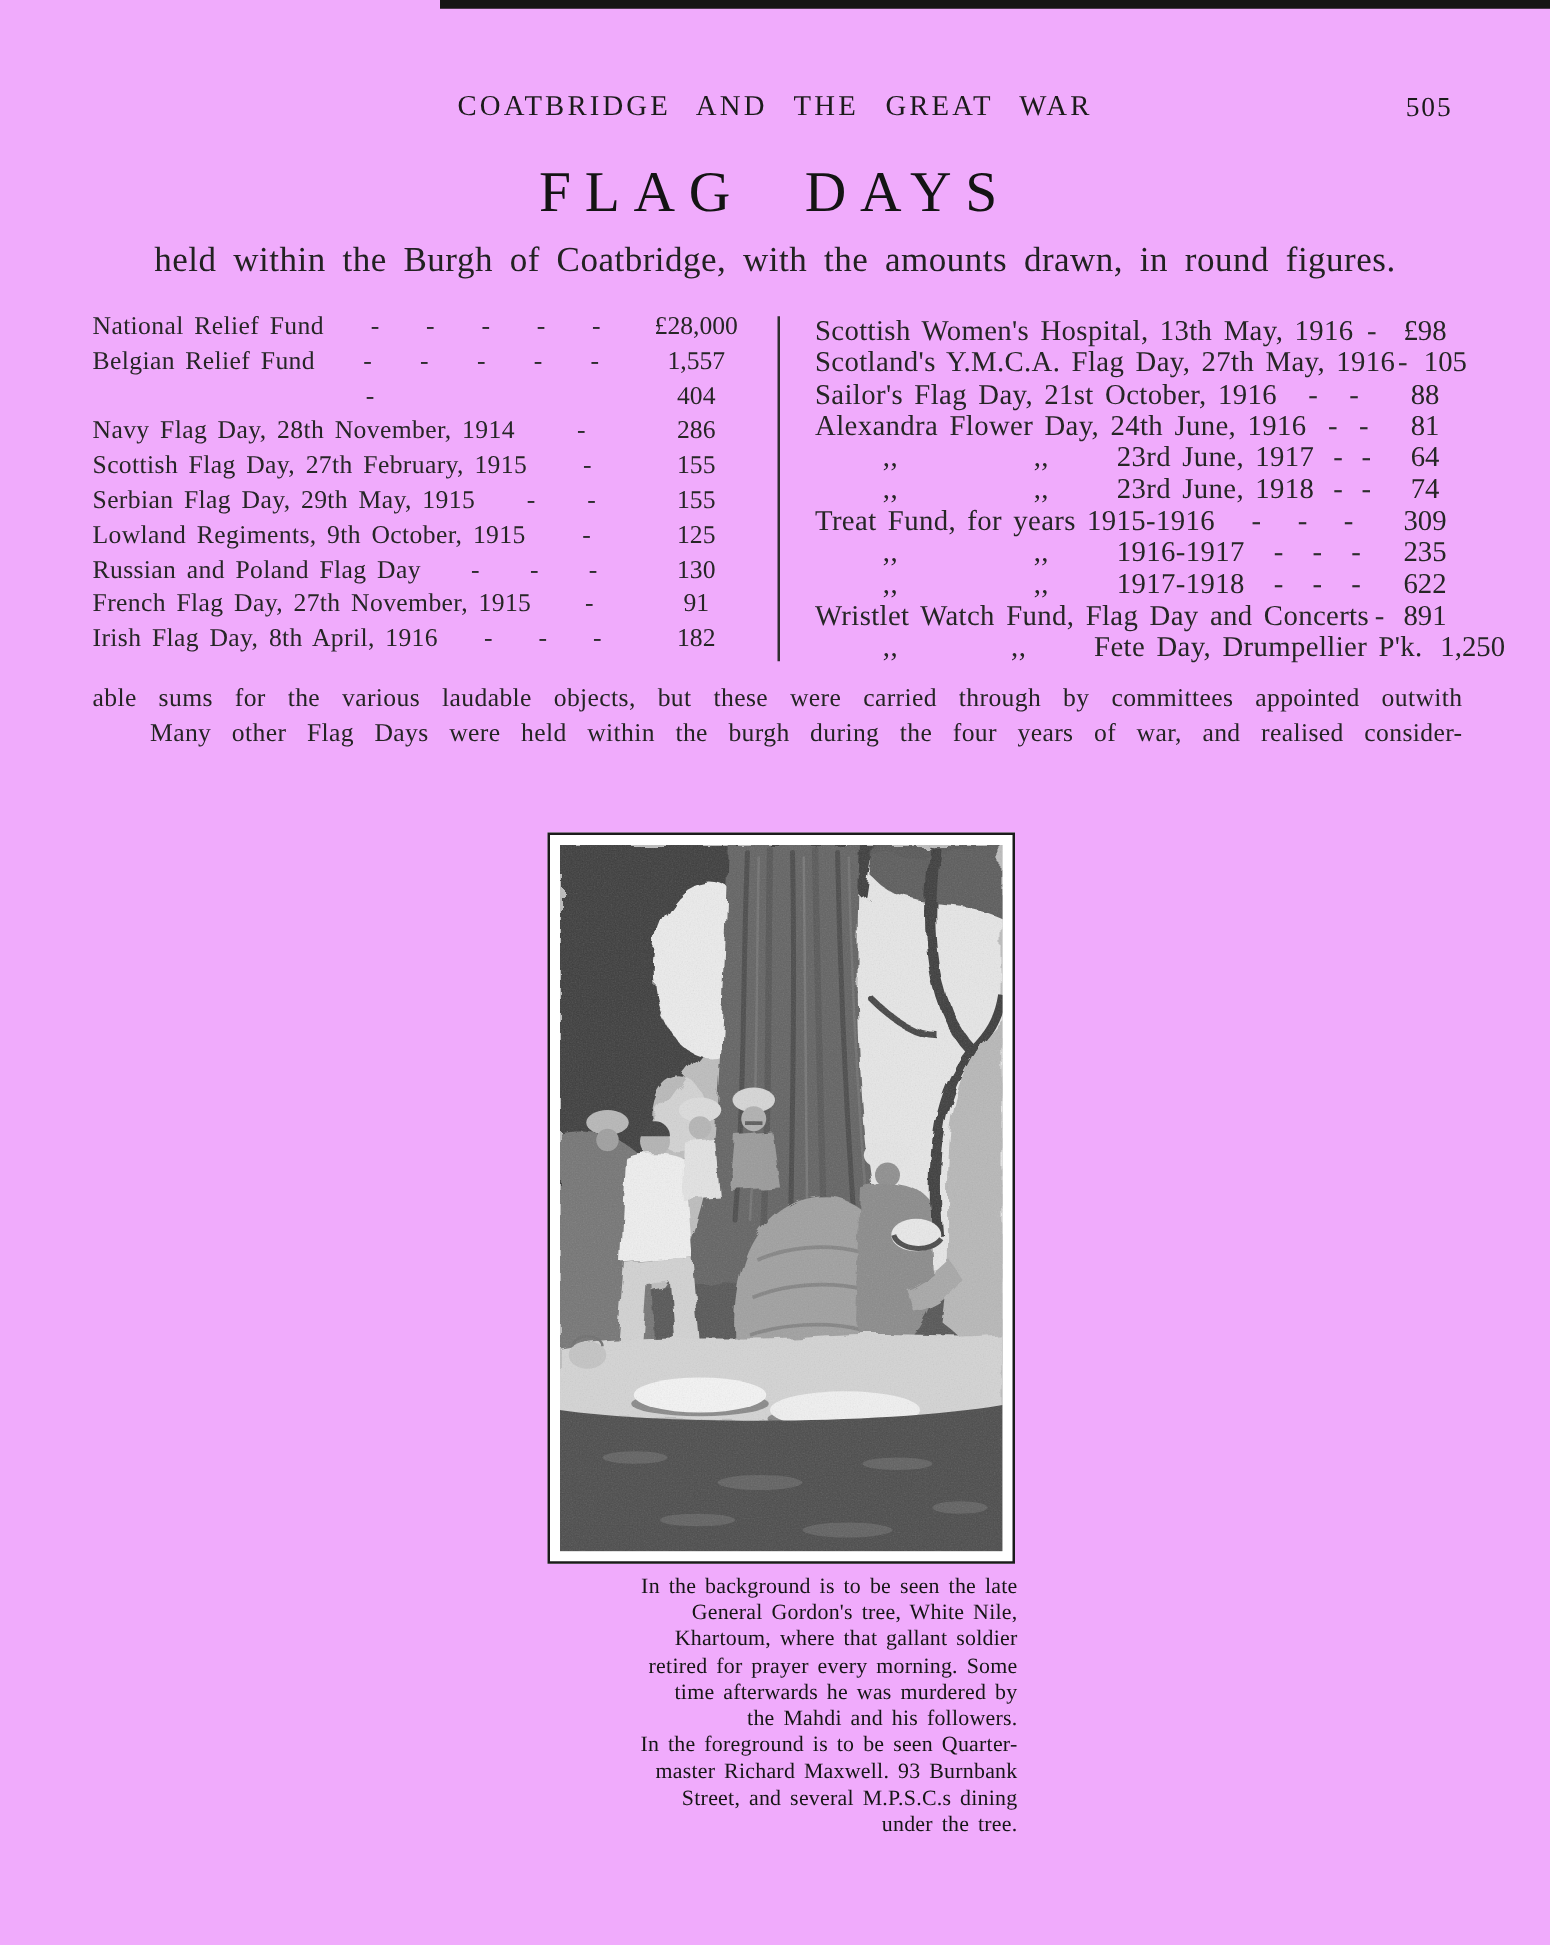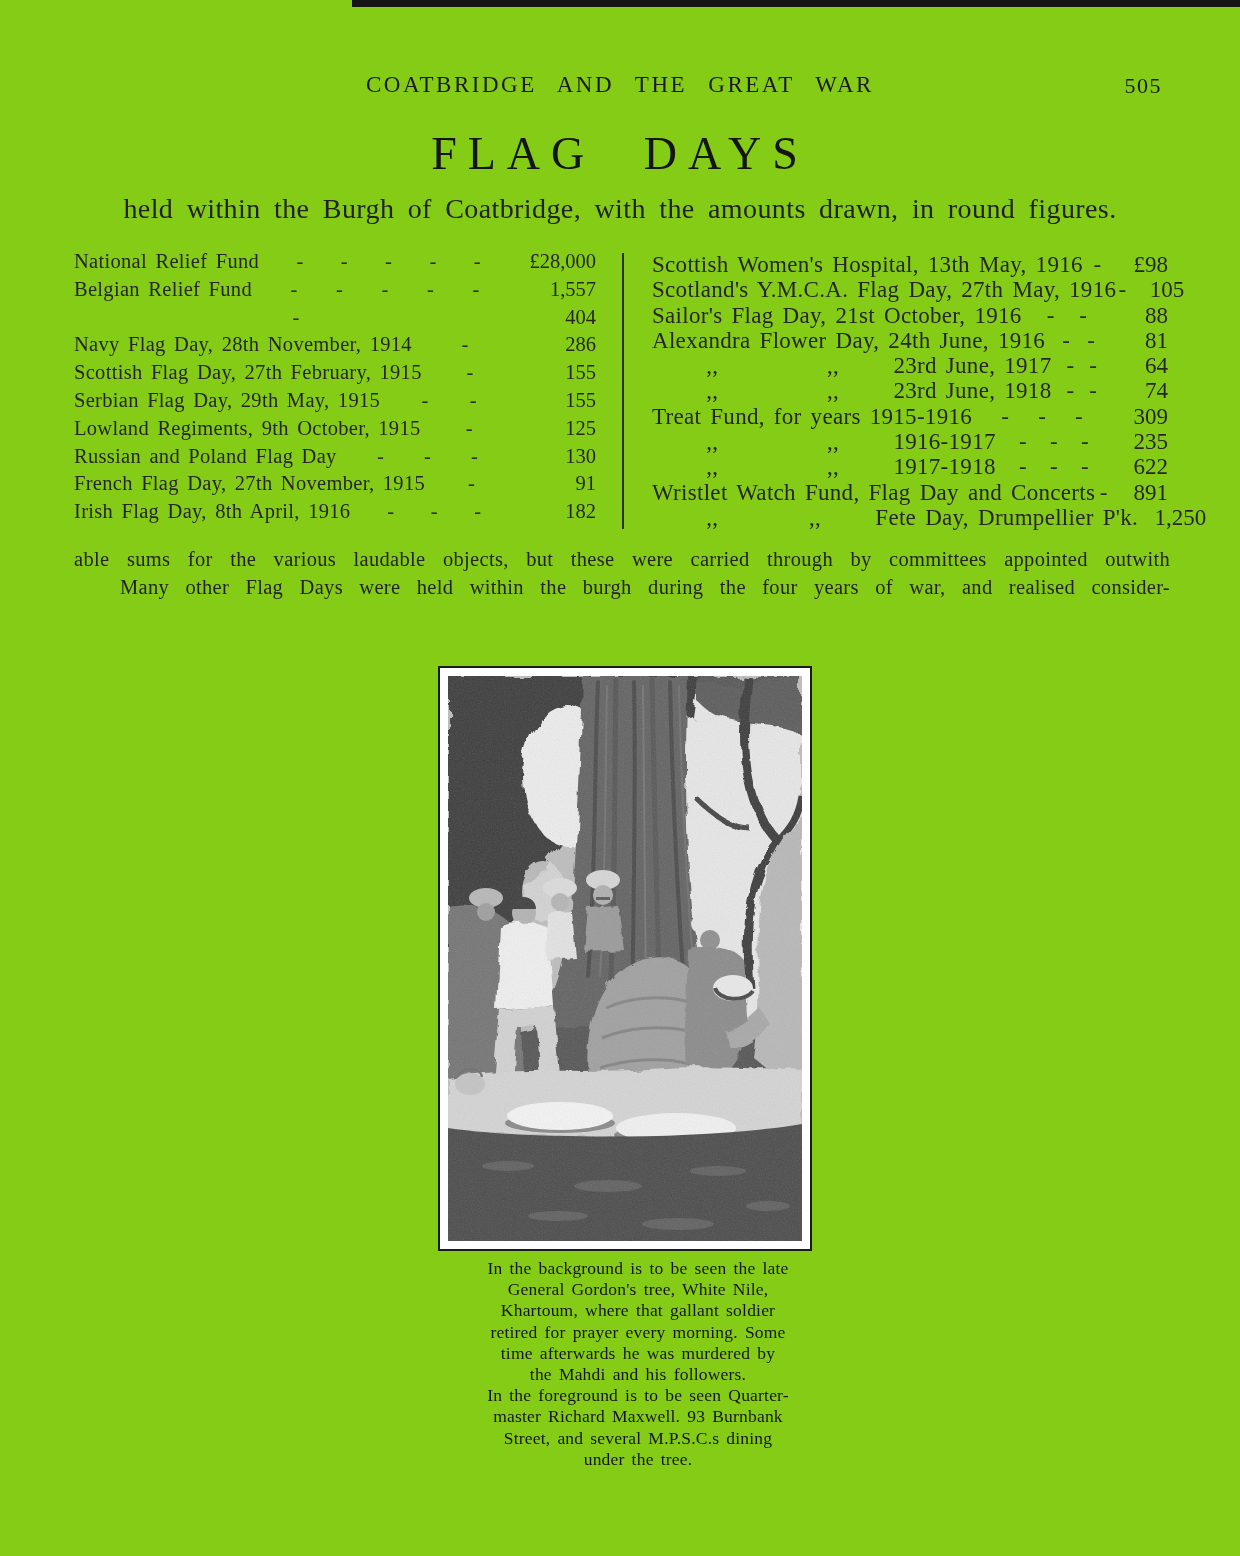--- a/index.html
+++ b/index.html
@@ -1,56 +1,56 @@
 <!DOCTYPE html>
 <html><head>
 <meta charset="utf-8">
 <style>
   html,body{margin:0;padding:0;background:#d9d9d9;}
   .page{
     position:relative;width:1240px;height:1556px;margin:0 auto;
-    background:#84cc16;overflow:hidden;
+    background:#f0abfc;overflow:hidden;
     font-family:"Liberation Serif","DejaVu Serif",serif;color:#262626;
   }
   .topbar{position:absolute;top:0;left:352px;width:888px;height:7px;background:#151515;}
   .running-head{position:absolute;top:72px;left:0;width:100%;text-align:center;
     font-size:23px;letter-spacing:2.5px;word-spacing:13px;color:#1b1b1b;white-space:nowrap;}
   .page-number{position:absolute;top:73px;right:78px;font-size:22px;letter-spacing:1.5px;color:#1b1b1b;}
   .main-title{position:absolute;top:127px;left:0;width:100%;text-align:center;
     font-size:46px;letter-spacing:11px;word-spacing:26px;color:#141414;}
   .subtitle{position:absolute;top:193px;left:0;width:100%;text-align:center;
     font-size:28px;word-spacing:6px;letter-spacing:.4px;color:#222;}
 
   .list{position:absolute;}
   .list .row{display:flex;align-items:baseline;}
   .list .lbl{white-space:pre;letter-spacing:.3px;word-spacing:3px;}
   .list .dash-zone{flex:1;display:flex;justify-content:space-evenly;min-width:12px;}
   .list .dash-zone span{color:#2d2d2d;}
-  .list .amt{text-align:right;white-space:pre;}
+  .list .amt{text-align:center;white-space:pre;}
   .list-left{top:250px;left:74px;width:522px;font-size:20.5px;}
   .list-left .row{height:27.8px;}
   .list-left .amt{min-width:78px;}
   .list-right{top:252px;left:652px;width:516px;font-size:23px;}
   .list-right .row{height:25.3px;}
   .list-right .amt{min-width:56px;}
   .column-divider{position:absolute;left:622px;top:253px;width:2px;height:276px;background:#2e2e2e;}
 
   .body-paragraph{position:absolute;top:546px;left:74px;width:1096px;
     font-size:20.5px;line-height:27.6px;letter-spacing:.3px;color:#242424;}
   .body-paragraph .pline{text-align:justify;text-align-last:justify;word-spacing:2px;}
   .body-paragraph .pline.first{text-indent:46px;}
   .body-paragraph .pline.last{text-align-last:left;}
 
   .photo-frame{position:absolute;left:438px;top:666px;width:374px;height:585px;
     box-sizing:border-box;border:2px solid #1b1b1b;background:#fff;padding:8px;}
   .photo-frame svg{display:block;width:100%;height:100%;background:#bdbdbd;}
 
   .photo-caption{position:absolute;left:462px;top:1258px;width:352px;
     font-size:17.5px;line-height:21.2px;color:#161616;}
-  .photo-caption .cline{text-align:center;word-spacing:2.5px;letter-spacing:.2px;}
+  .photo-caption .cline{text-align:right;word-spacing:2.5px;letter-spacing:.2px;}
 </style>
 </head>
 <body>
 
 <div class="page">
 
   <div class="topbar"></div>
 
   <div class="running-head">COATBRIDGE AND THE GREAT WAR</div>
   <div class="page-number">505</div>

